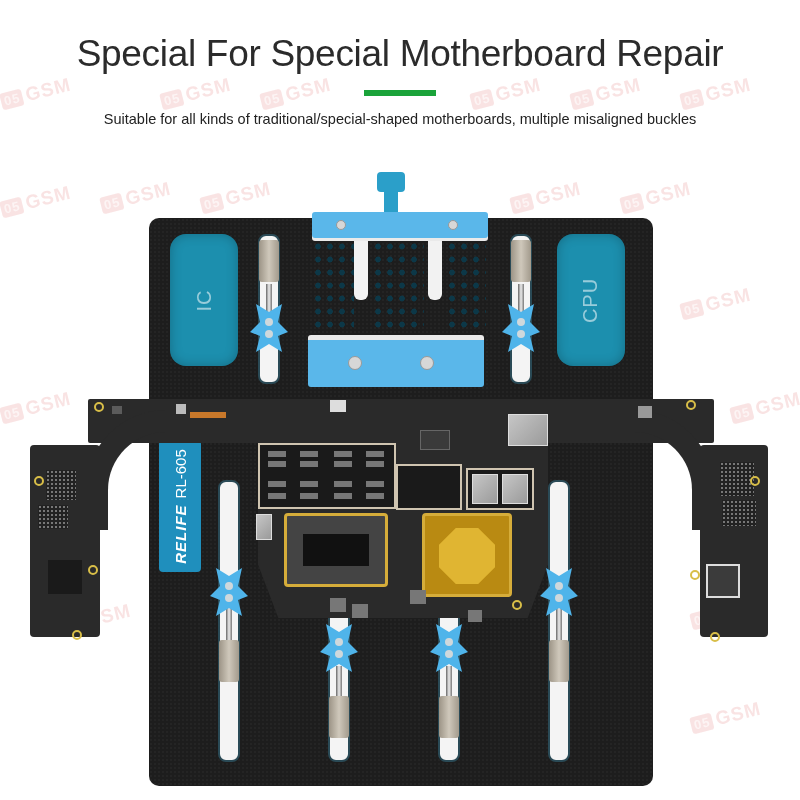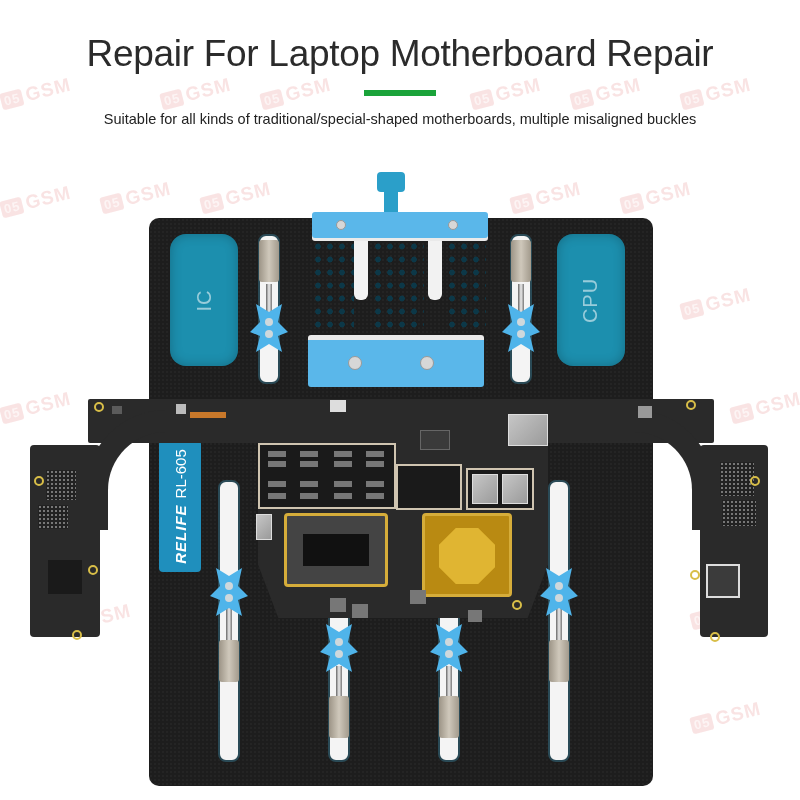--- a/index.html
+++ b/index.html
@@ -84,21 +84,21 @@
   <div class="wm" style="left:510px;top:186px;"><span class="box">05</span><span>GSM</span></div>
   <div class="wm" style="left:620px;top:186px;"><span class="box">05</span><span>GSM</span></div>
   <div class="wm" style="left:680px;top:292px;"><span class="box">05</span><span>GSM</span></div>
   <div class="wm" style="left:0px;top:396px;"><span class="box">05</span><span>GSM</span></div>
   <div class="wm" style="left:730px;top:396px;"><span class="box">05</span><span>GSM</span></div>
   <div class="wm" style="left:60px;top:608px;"><span class="box">05</span><span>GSM</span></div>
   <div class="wm" style="left:690px;top:602px;"><span class="box">05</span><span>GSM</span></div>
   <div class="wm" style="left:690px;top:706px;"><span class="box">05</span><span>GSM</span></div>
 </div>
 
-<h1 class="title">Repair For Laptop Motherboard Repair</h1>
+<h1 class="title">Special For Special Motherboard Repair</h1>
 <div class="accent-bar" style="background:#1aa33a;"></div>
 <div class="subtitle">
   <div>Suitable for all kinds of traditional/special-shaped motherboards, multiple misaligned buckles</div>
 </div>
 
 <div class="board"></div>
 
 <div class="pad" style="left:170px;top:234px;">
     <span>IC</span>
   </div>

